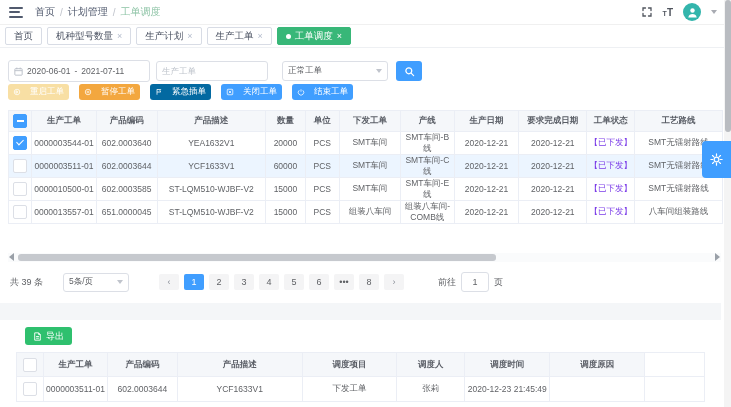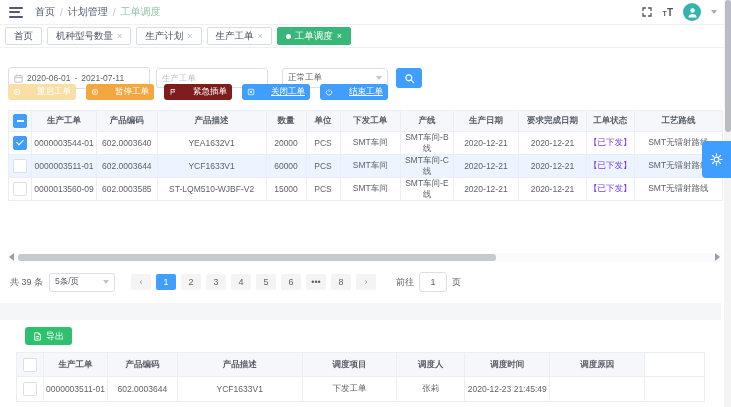--- a/index.html
+++ b/index.html
@@ -28,42 +28,42 @@
   .tabbar{position:absolute;top:25px;left:0;right:0;height:22px;background:#fff;
     border-bottom:1px solid #eef0f3;display:flex;align-items:center;gap:5px;padding-left:5px;}
   .tab{height:16px;border:1px solid #d8dce5;border-radius:2px;background:#fff;padding:0 8px;
     font-size:9.5px;color:#495060;display:flex;align-items:center;gap:4px;cursor:pointer;white-space:nowrap;}
   .tab .x{color:#b4bccc;font-size:9px;line-height:1;cursor:pointer;}
   .tab.active{background:#38b778;border-color:#38b778;color:#fff;}
   .tab.active .x{color:#fff;}
   .tab .dot{width:5px;height:5px;border-radius:50%;background:#fff;}
 
   
-  .filters{position:absolute;top:67px;left:8px;display:flex;align-items:center;justify-content:space-between;}
+  .filters{position:absolute;top:60px;left:8px;display:flex;align-items:center;justify-content:space-between;}
   .datebox{width:130px;height:20px;border:1px solid #dcdfe6;border-radius:3px;display:flex;
     align-items:center;gap:4px;padding:0 5px;font-size:8.5px;color:#606266;background:#fff;}
   .finput{width:100px;height:18px;border:1px solid #dcdfe6;border-radius:3px;font-size:8.5px;
     padding:0 5px;color:#606266;outline:none;font-family:inherit;}
   .finput::placeholder{color:#bfc4cc;}
   .fselect{width:94px;height:18px;border:1px solid #dcdfe6;border-radius:3px;display:flex;
     align-items:center;padding:0 5px;font-size:8.5px;color:#606266;background:#fff;cursor:pointer;}
   .fselect .scaret{margin-left:auto;width:0;height:0;border-left:3px solid transparent;
     border-right:3px solid transparent;border-top:4px solid #c0c4cc;}
   .gap6{width:6px;}.gap8{width:8px;}
   .searchbtn{width:26px;height:20px;background:#409eff;border:none;border-radius:3px;
     display:flex;align-items:center;justify-content:center;cursor:pointer;}
 
   
   .actions{position:absolute;top:84px;left:8px;display:flex;gap:10px;}
   .abtn{height:16px;border:none;border-radius:3px;color:#fff;font-size:8.5px;display:flex;
-    align-items:center;gap:16px;padding:0 5px;cursor:pointer;font-family:inherit;white-space:nowrap;}
+    align-items:center;gap:9px;padding:0 5px;cursor:pointer;font-family:inherit;white-space:nowrap;}
   .abtn.warning-disabled{background:#f8dfa4;}
   .abtn.warning{background:#f3a73f;}
-  .abtn.success{background:#7f1d1d;}
-  .abtn.primary{background:#409eff;text-decoration:underline;}
+  .abtn.success{background:#0369a1;}
+  .abtn.primary{background:#409eff;}
 
   
   .orders-wrap{position:absolute;left:8px;top:110px;width:715px;overflow:hidden;}
   .schedule-wrap{position:absolute;left:16px;top:352px;width:689px;overflow:hidden;background:#fff;}
   table{border-collapse:collapse;table-layout:fixed;font-size:8.5px;color:#606266;}
   th{background:#f5f7fa;color:#5a5e66;font-weight:bold;border:1px solid #ebeef5;height:20px;
     padding:0 2px;white-space:nowrap;overflow:hidden;}
   td{background:#fff;border:1px solid #ebeef5;height:22px;text-align:center;padding:0 2px;
     white-space:nowrap;overflow:hidden;}
   .schedule-wrap th{height:23px;}
@@ -83,21 +83,21 @@
   
   .hscroll{position:absolute;left:8px;right:10px;top:253px;height:9px;background:#fafbfc;}
   .hthumb{position:absolute;left:10px;top:1px;width:478px;height:7px;background:#c6c9ce;border-radius:3px;cursor:grab;}
   .harrow{position:absolute;top:0;width:0;height:0;border-top:4px solid transparent;
     border-bottom:4px solid transparent;cursor:pointer;}
   .harrow.left{left:1px;border-right:5px solid #9aa0a8;}
   .harrow.right{right:1px;border-left:5px solid #9aa0a8;}
 
   
   .pagination{position:absolute;left:10px;top:272px;height:20px;display:flex;align-items:center;
-    gap:6px;font-size:9px;color:#606266;}
+    gap:20px;font-size:9px;color:#606266;}
   .psize{width:54px;height:17px;border:1px solid #dcdfe6;border-radius:3px;display:flex;
     align-items:center;padding:0 5px;font-size:8.5px;color:#606266;cursor:pointer;background:#fff;}
   .psize .scaret{margin-left:auto;width:0;height:0;border-left:3px solid transparent;
     border-right:3px solid transparent;border-top:4px solid #c0c4cc;}
   .pager{display:flex;align-items:center;gap:5px;margin-left:10px;}
   .pg-btn{min-width:16px;height:16px;line-height:16px;text-align:center;background:#f4f4f5;
     color:#606266;border-radius:2px;font-size:9px;cursor:pointer;padding:0 2px;}
   .pg-btn.active{background:#409eff;color:#fff;}
   .pg-btn.nav{color:#8a8f98;}
   .goto{display:flex;align-items:center;gap:5px;margin-left:14px;}
@@ -291,31 +291,45 @@
             <td>PCS</td>
             <td>SMT车间</td>
             <td class="wrap">SMT车间-C线</td>
             <td>2020-12-21</td>
             <td>2020-12-21</td>
             <td class="status">【已下发】</td>
             <td>SMT无镭射路线</td>
           </tr>
           <tr>
             <td><span class="cb"></span></td>
-            <td>0000013560-09</td>
+            <td>0000010500-01</td>
             <td>602.0003585</td>
             <td>ST-LQM510-WJBF-V2</td>
             <td>15000</td>
             <td>PCS</td>
             <td>SMT车间</td>
             <td class="wrap">SMT车间-E线</td>
             <td>2020-12-21</td>
             <td>2020-12-21</td>
             <td class="status">【已下发】</td>
             <td>SMT无镭射路线</td>
+          </tr>
+          <tr>
+            <td><span class="cb"></span></td>
+            <td>0000013557-01</td>
+            <td>651.0000045</td>
+            <td>ST-LQM510-WJBF-V2</td>
+            <td>15000</td>
+            <td>PCS</td>
+            <td>组装八车间</td>
+            <td class="wrap">组装八车间-COMB线</td>
+            <td>2020-12-21</td>
+            <td>2020-12-21</td>
+            <td class="status">【已下发】</td>
+            <td>八车间组装路线</td>
           </tr>
         </tbody>
       </table>
   </div>
 
   <div class="hscroll">
     <span class="harrow left"></span>
     <div class="hthumb"></div>
     <span class="harrow right"></span>
   </div>

